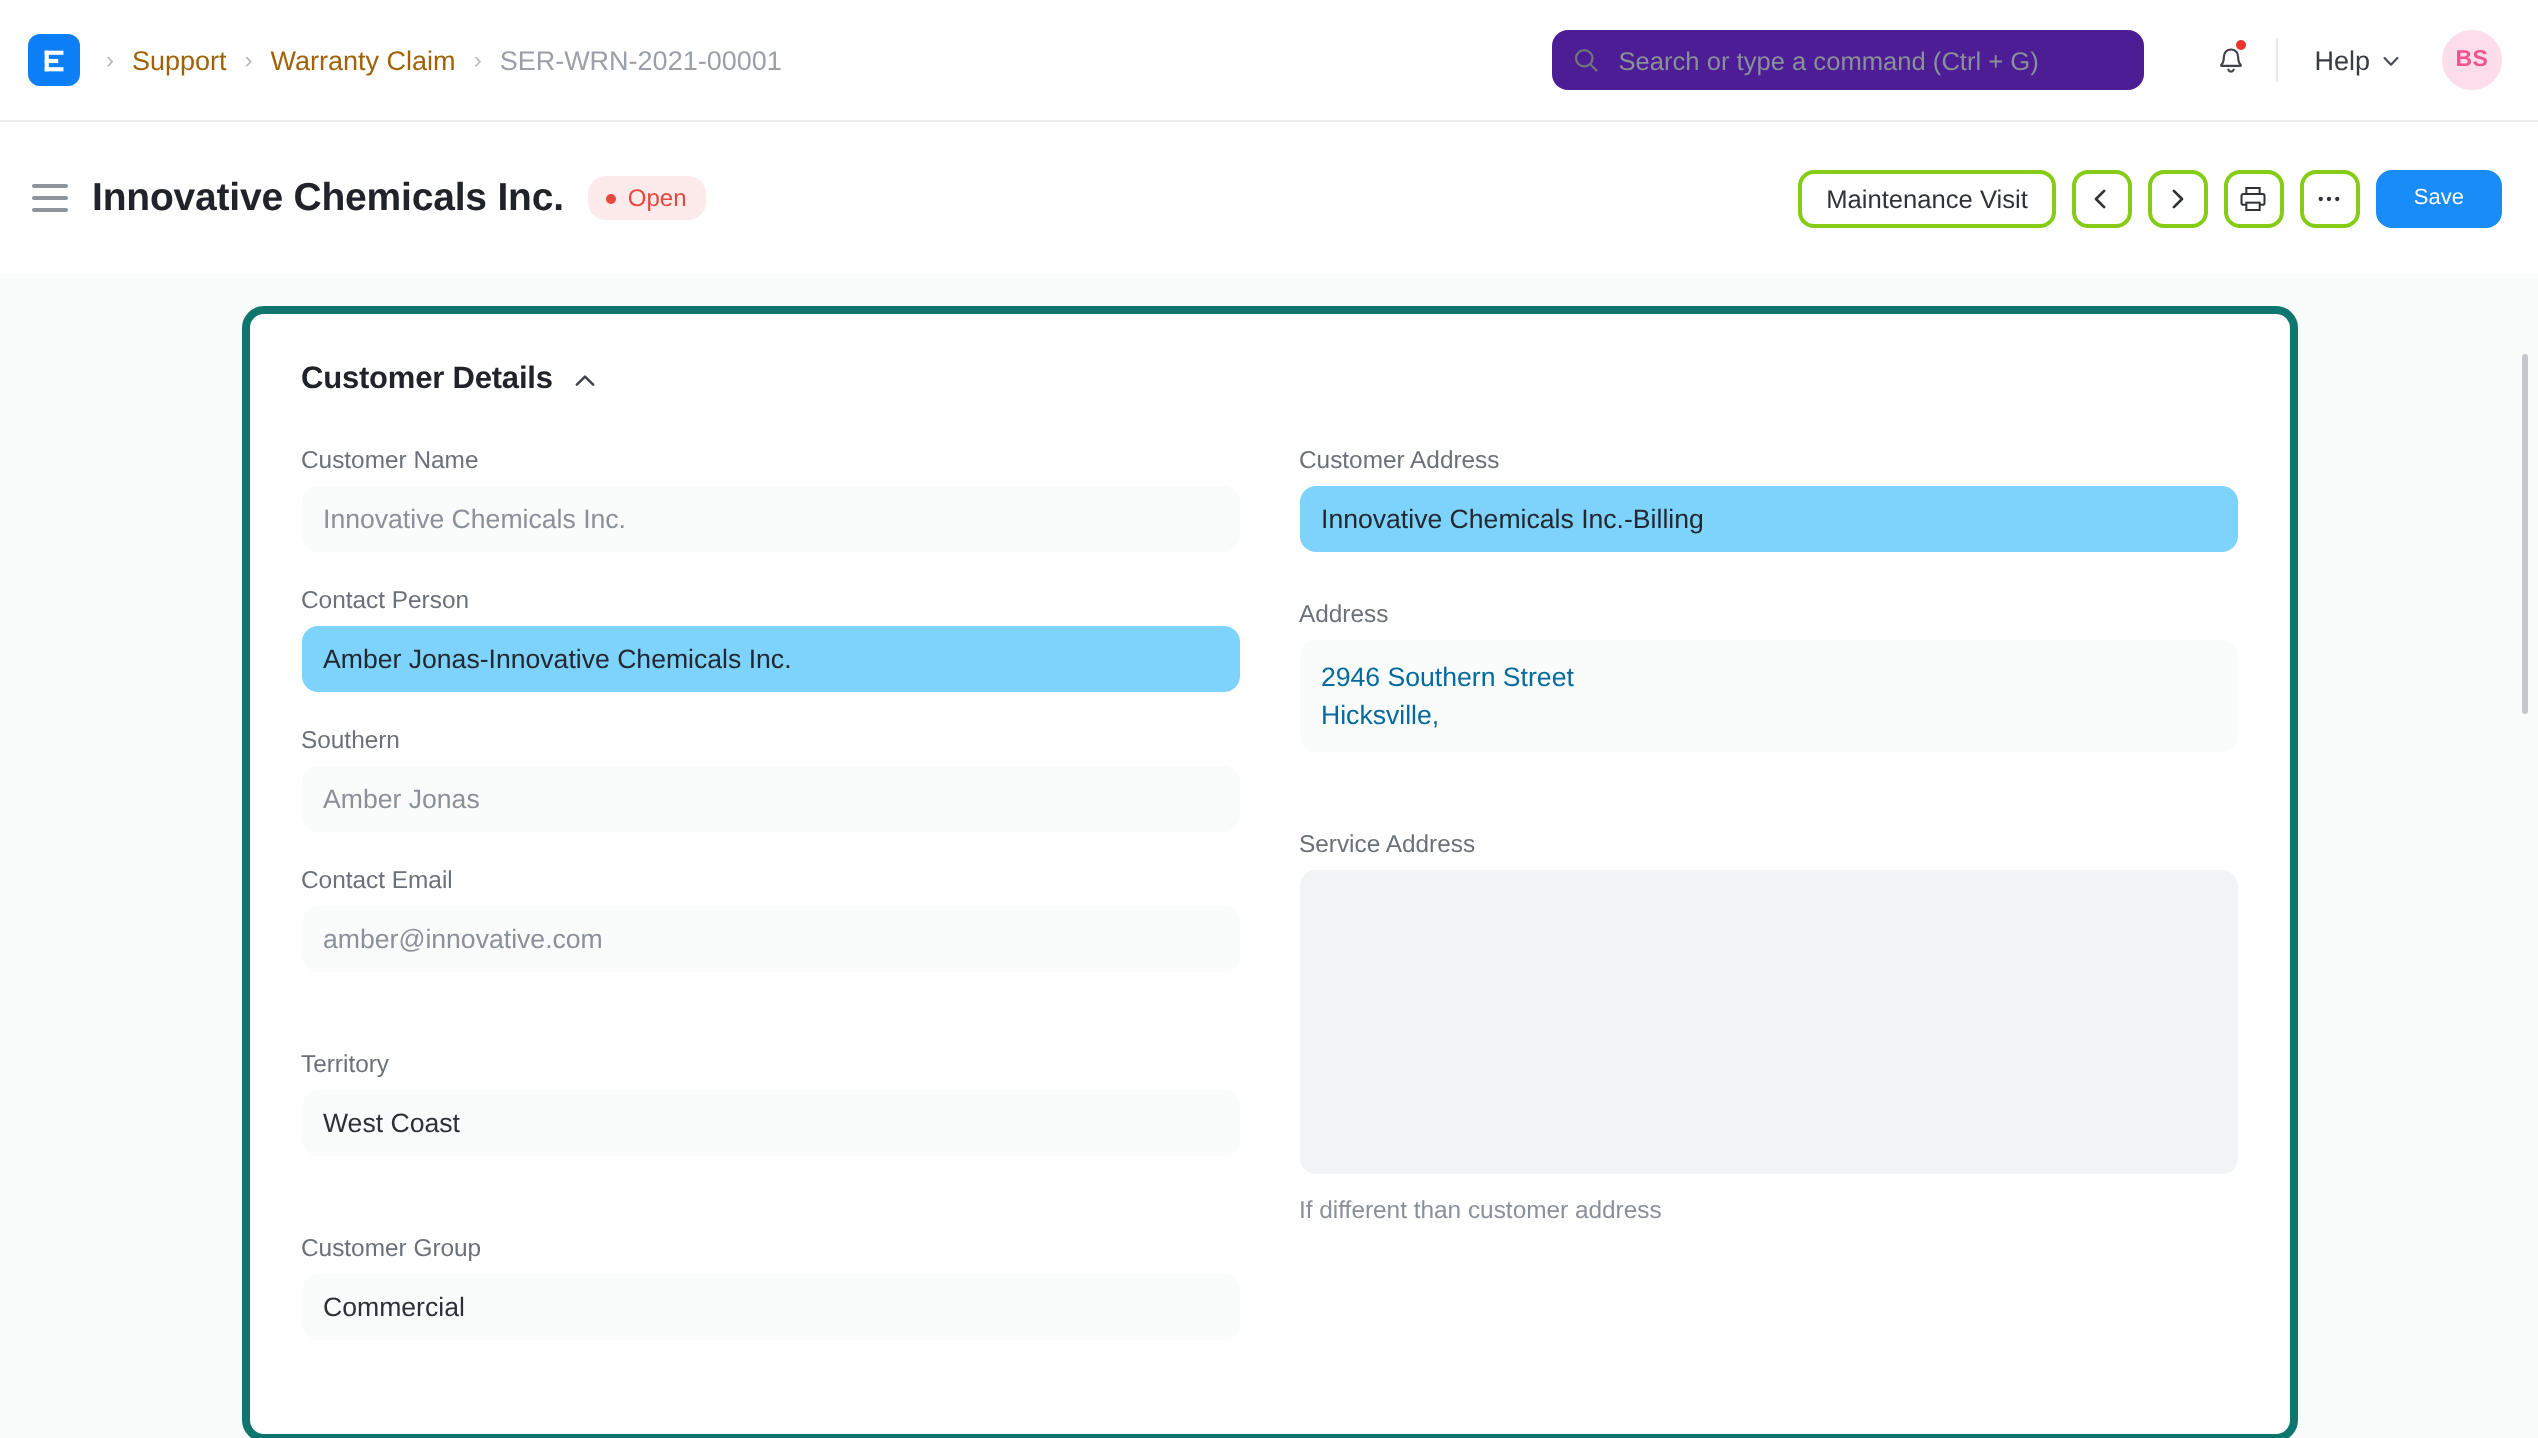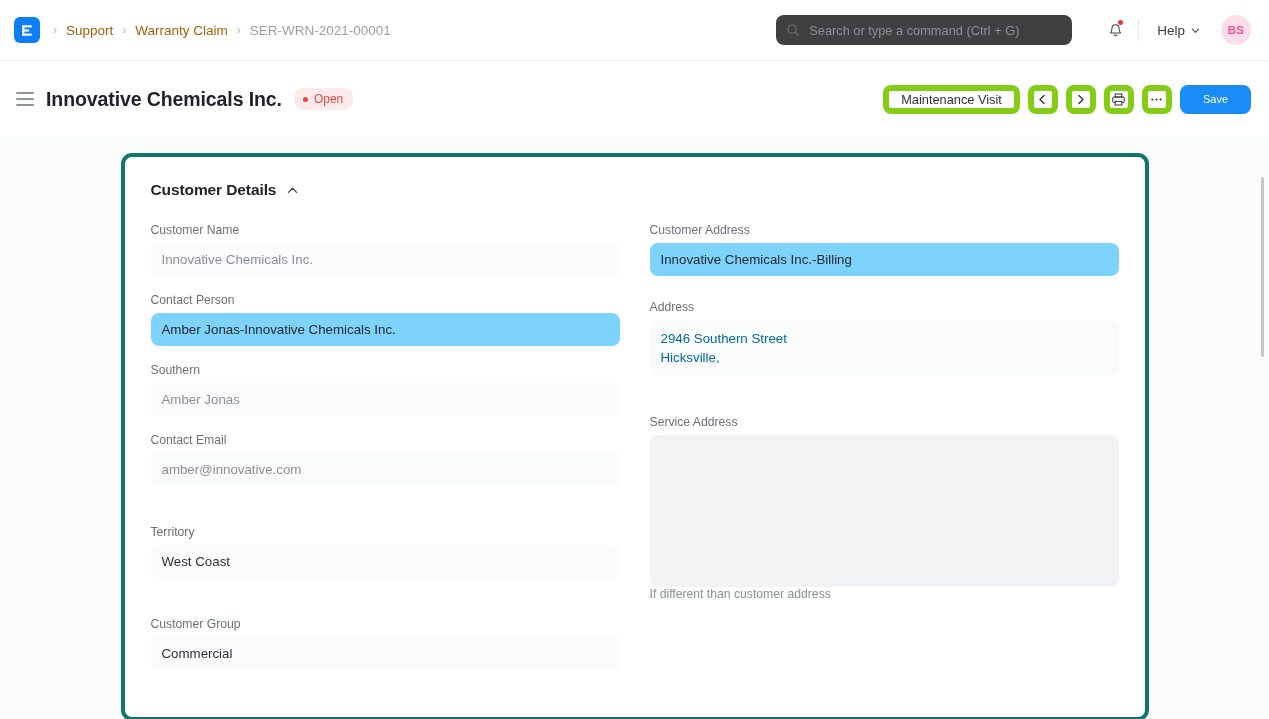--- a/index.html
+++ b/index.html
@@ -44,21 +44,21 @@
   .crumb-current { color: #9ba0a8; white-space: nowrap; }
 
   .nav-right {
     margin-left: auto;
     display: flex;
     align-items: center;
     gap: 0;
   }
   .searchbox {
     width: 296px; height: 30px;
-    background: #404040;
+    background: #4c1d95;
     border-radius: 8px;
     display: flex; align-items: center;
     padding: 0 10px;
     gap: 9px;
   }
   .searchbox .ph {
     font-size: 12.8px;
     color: #8a9099;
     white-space: nowrap;
   }
@@ -134,21 +134,21 @@
   .status-dot {
     width: 5px; height: 5px; border-radius: 50%;
     background: #e8473f;
   }
   .head-actions {
     margin-left: auto;
     display: flex; align-items: center; gap: 8px;
   }
   .btn {
     height: 29px;
-    border: 6px solid #84cc16;
+    border: 2px solid #84cc16;
     background: #fff;
     border-radius: 8px;
     font-size: 12.8px;
     color: #2f3338;
     display: flex; align-items: center; justify-content: center;
     padding: 0 12px;
     white-space: nowrap;
   }
   .btn-icon { width: 30px; padding: 0; }
   .btn-primary {
@@ -219,21 +219,21 @@
     line-height: 19px;
   }
   .area.tall {
     height: 152px;
     background: #f2f3f5;
   }
   .area-line { display: block; }
   .helper {
     font-size: 12.2px;
     color: #8a9099;
-    margin-top: 0;
+    margin-top: 11px;
   }
   .spacer-22 { height: 22px; }
   .spacer-7 { height: 7px; }
 
   
   .scrollbar-track {
     position: absolute;
     top: 0; right: 3px;
     width: 6px; height: 100%;
   }

